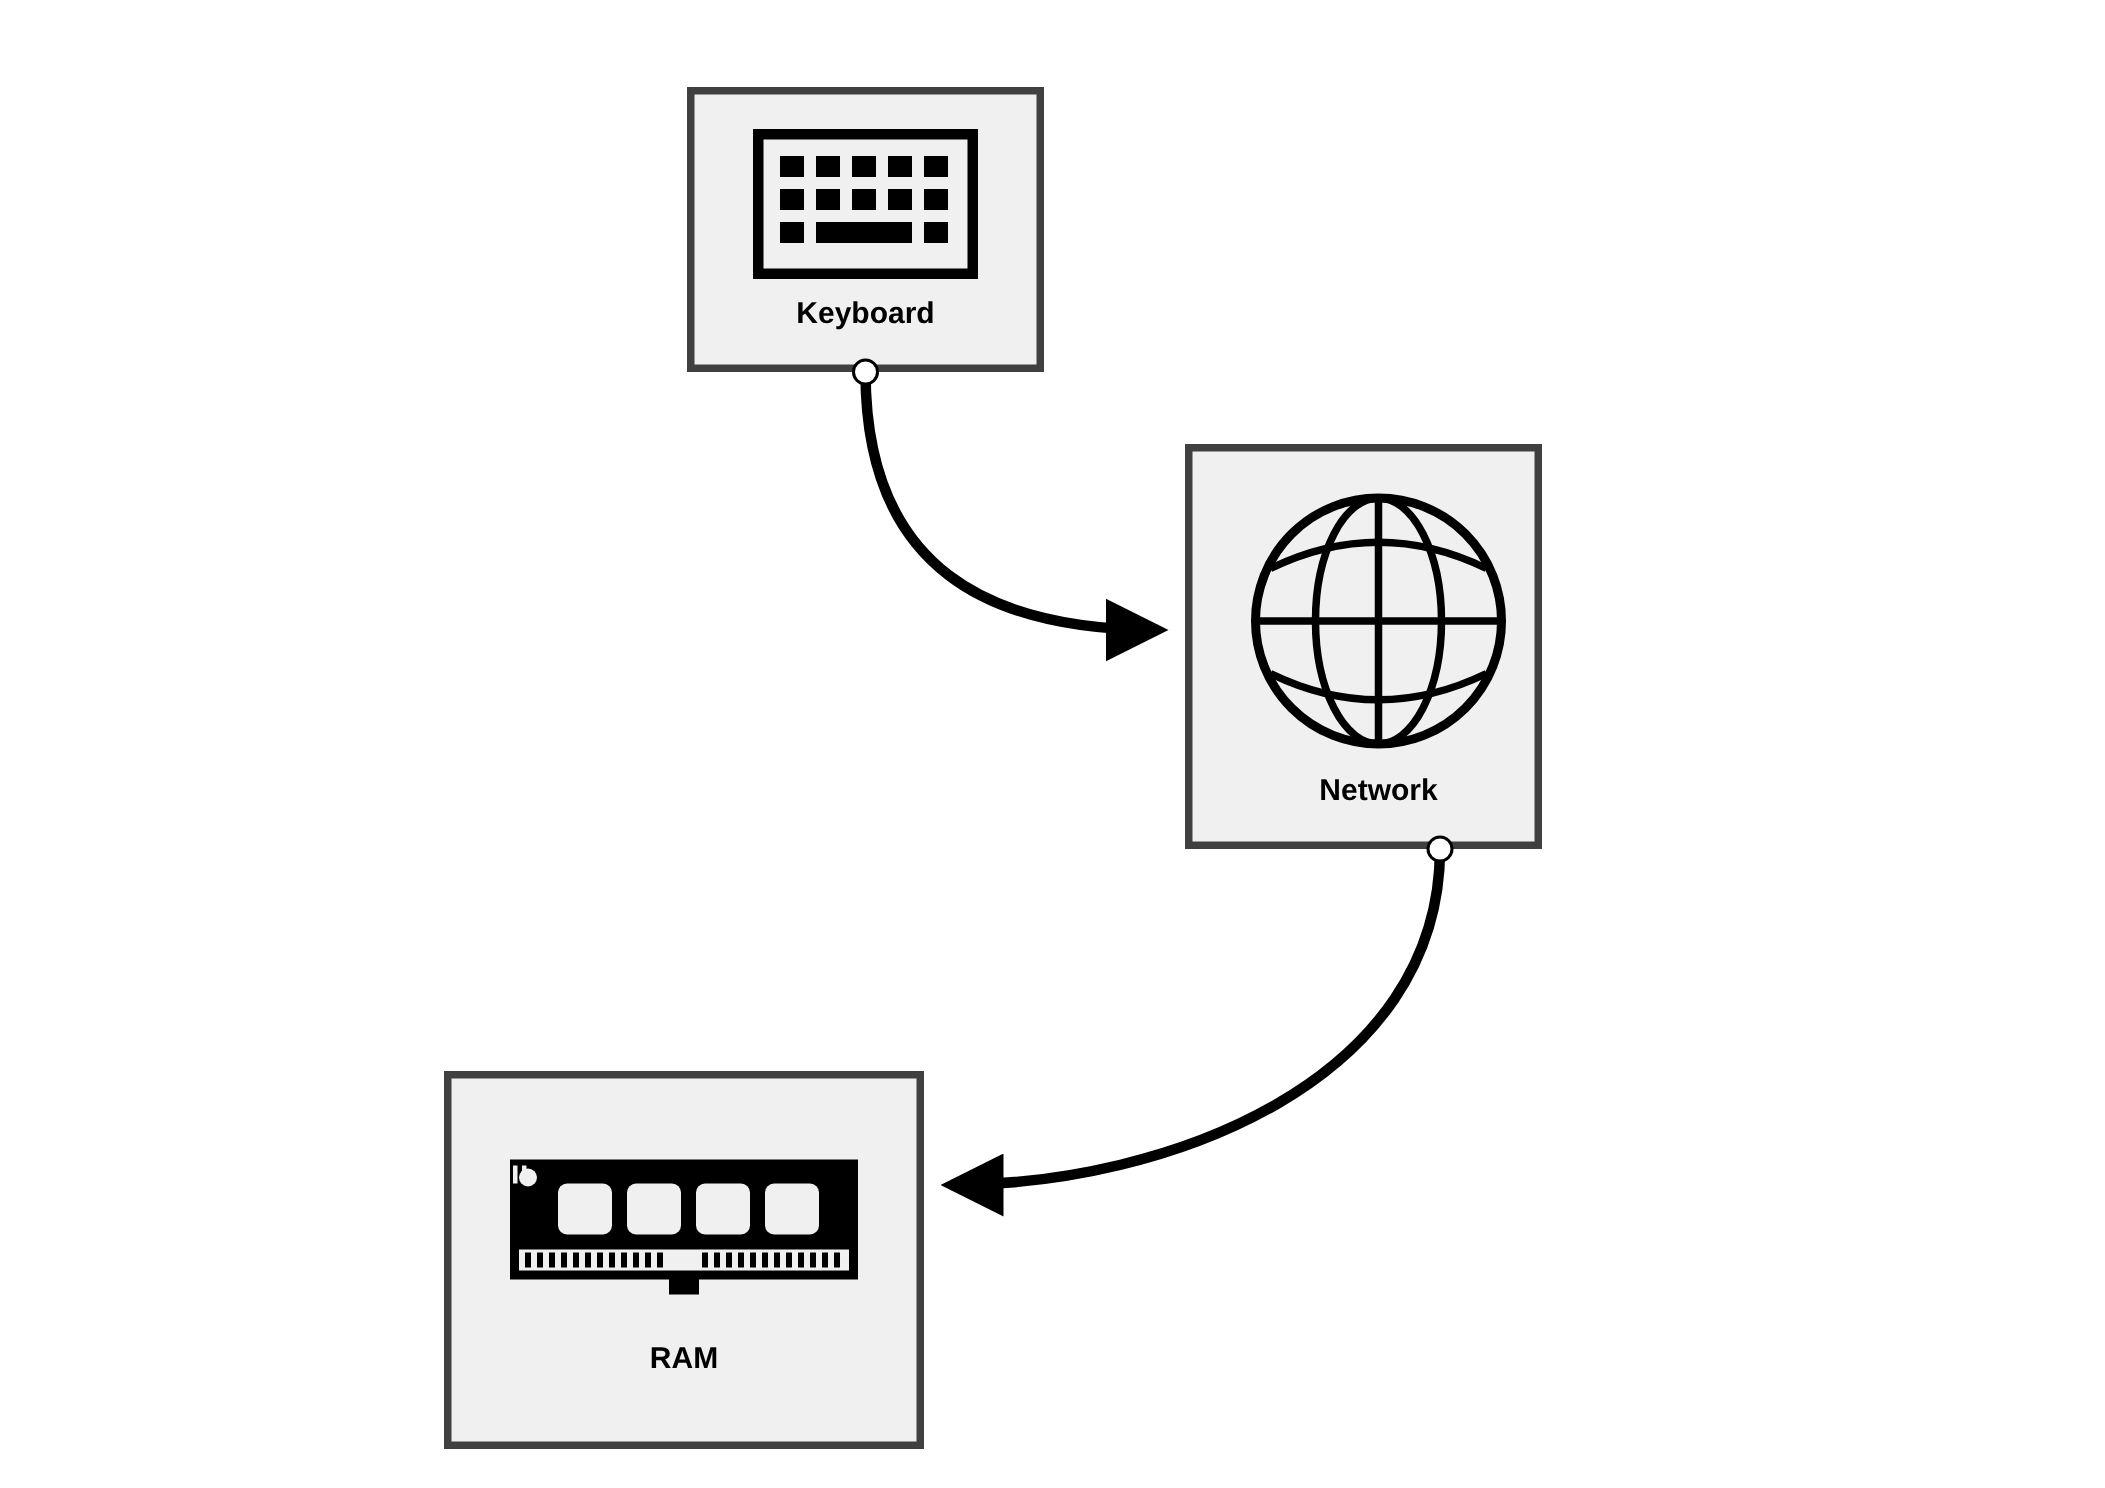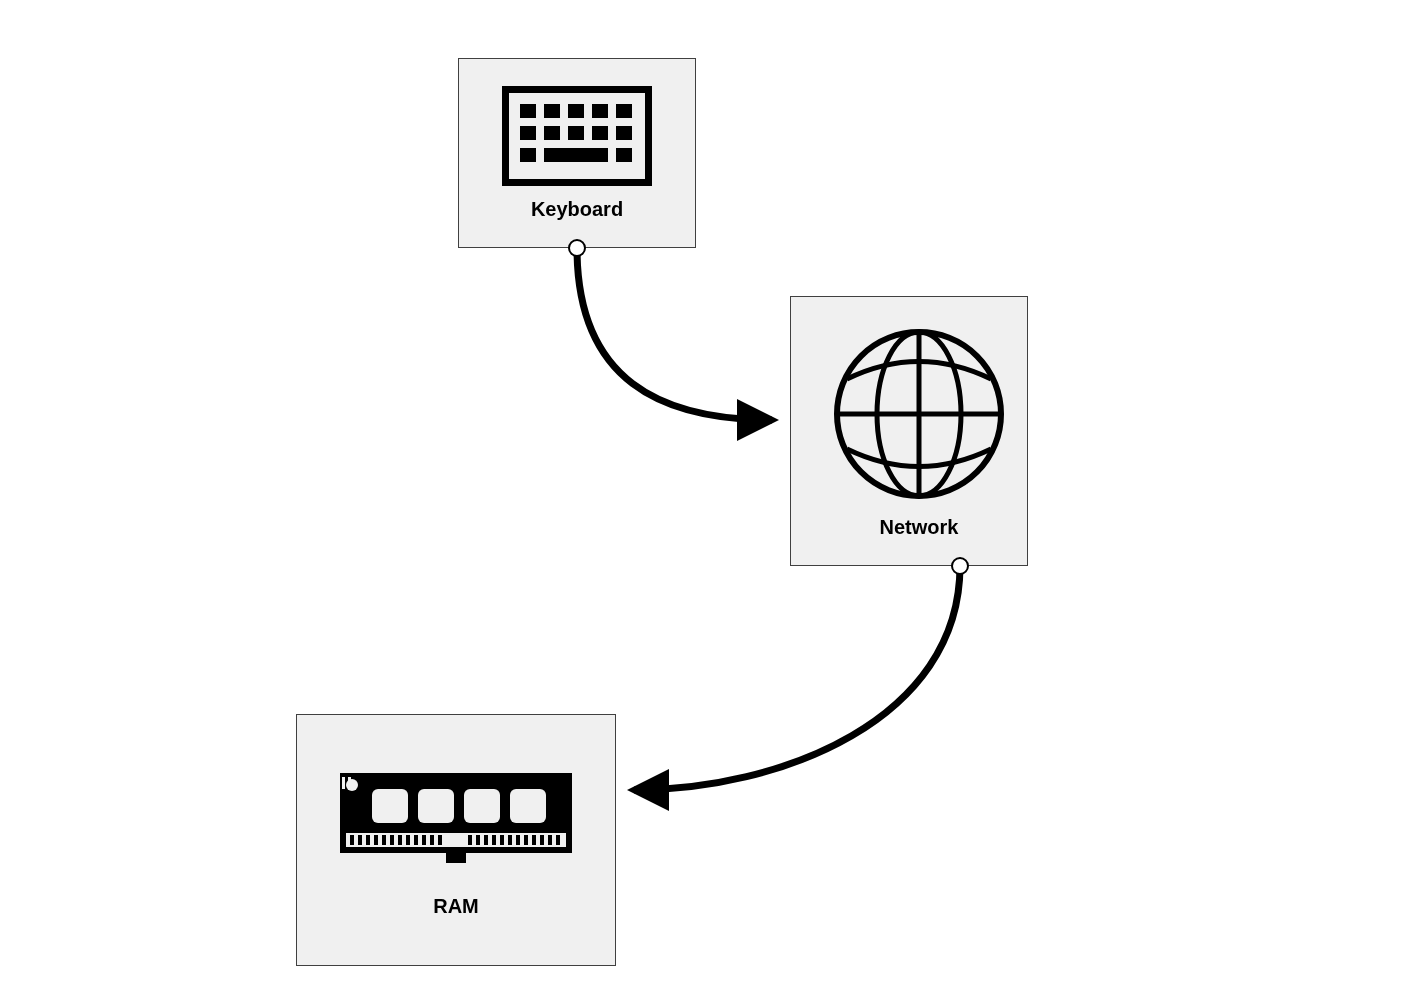--- a/index.html
+++ b/index.html
@@ -11,21 +11,21 @@
     font-family: Arial, Helvetica, sans-serif;
   }
   .canvas {
     position: relative;
     width: 1403px;
     height: 992px;
   }
   .node {
     position: absolute;
     background: #f0f0f0;
-    border: 1px solid #404040;
+    border: 5px solid #404040;
     box-sizing: border-box;
     display: flex;
     flex-direction: column;
     align-items: center;
     justify-content: center;
   }
   .node .label {
     font-size: 20px;
     font-weight: bold;
     color: #000;

